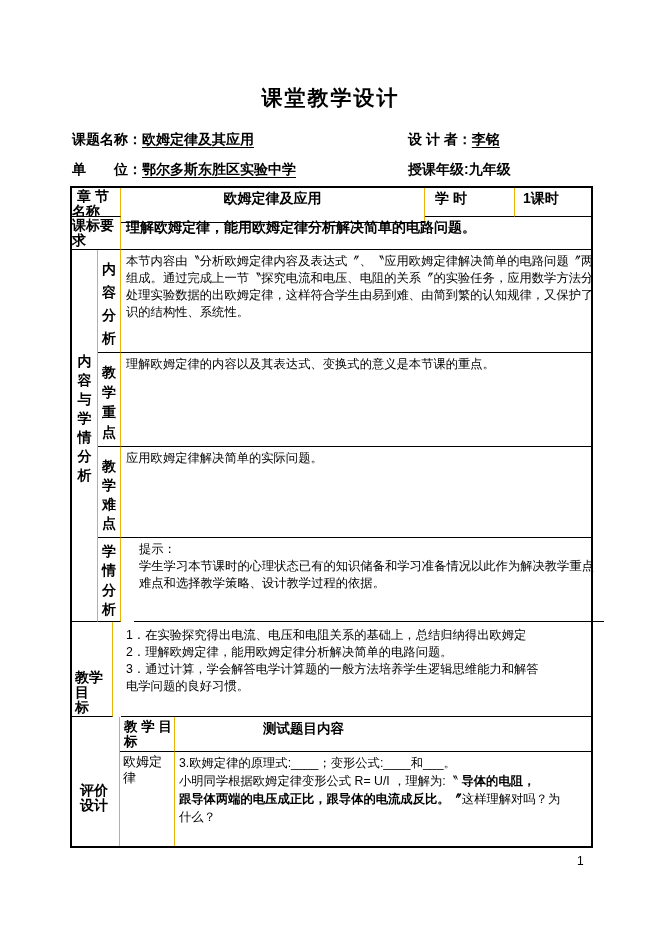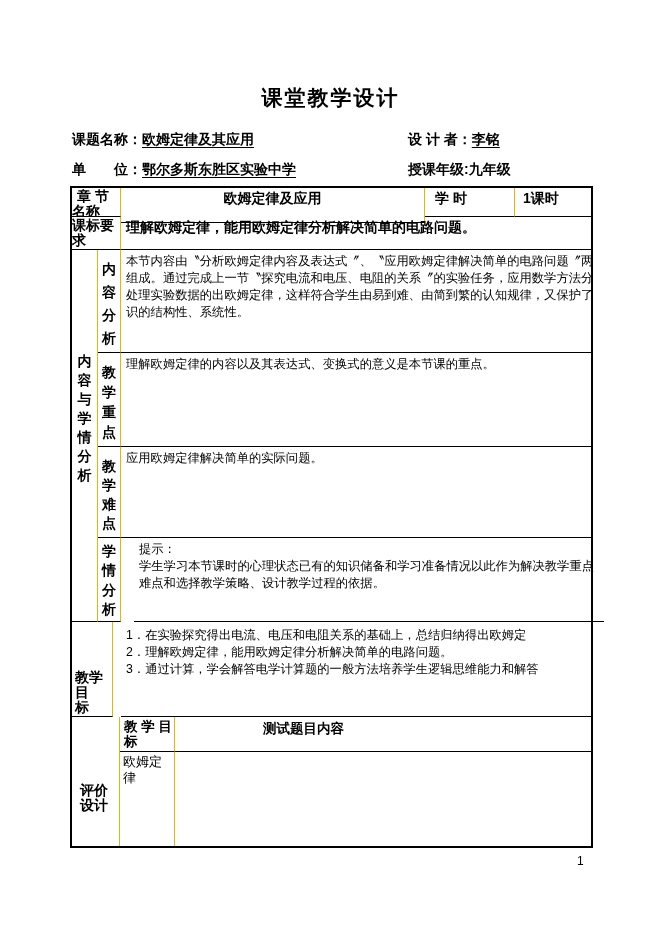--- a/index.html
+++ b/index.html
@@ -125,32 +125,39 @@
   </div>
 
   <div class="cell br bb lbl" style="left:0;top:434px;width:41px;height:95px;padding:48px 0 0 3px;">
     <div>教学目</div>
     <div>标</div>
   </div>
   <div class="cell bb bodytxt" style="left:49px;top:434px;width:470px;height:95px;padding-top:5px;">
     <div>1．在实验探究得出电流、电压和电阻关系的基础上，总结归纳得出欧姆定</div>
     <div>2．理解欧姆定律，能用欧姆定律分析解决简单的电路问题。</div>
     <div>3．通过计算，学会解答电学计算题的一般方法培养学生逻辑思维能力和解答</div>
+    <div>电学问题的良好习惯。</div>
   </div>
 
   <div class="cell br lbl" style="left:0;top:529px;width:48px;height:129px;padding:66px 0 0 8px;">
     <div>评价</div>
     <div>设计</div>
   </div>
   <div class="cell br bb lbl" style="left:48px;top:529px;width:55px;height:35px;padding:2px 0 0 4px;font-size:13.5px;">
     <div>教 学 目</div>
     <div>标</div>
   </div>
   <div class="cell bb" style="left:103px;top:529px;width:416px;height:35px;padding:3px 0 0 88px;font-weight:bold;font-size:13.5px;">测试题目内容</div>
 
   <div class="cell br" style="left:48px;top:564px;width:55px;height:94px;padding:2px 0 0 3px;font-size:13px;line-height:16px;">
     <div>欧姆定</div>
     <div>律</div>
   </div>
+  <div class="cell bodytxt" style="left:103px;top:564px;width:416px;height:94px;padding:2px 0 0 4px;line-height:18px;">
+    <div>3.欧姆定律的原理式:____；变形公式:____和___。</div>
+    <div><span>小明同学根据欧姆定律变形公式 R= U/I ，理解为:〝 </span><span style="font-weight:bold;">导体的电阻，</span></div>
+    <div><span style="font-weight:bold;">跟导体两端的电压成正比，跟导体的电流成反比。〞</span><span>这样理解对吗？为</span></div>
+    <div>什么？</div>
+  </div>
 
 </div>
 
 <div class="pagenum">1</div>
 
 </body></html>

